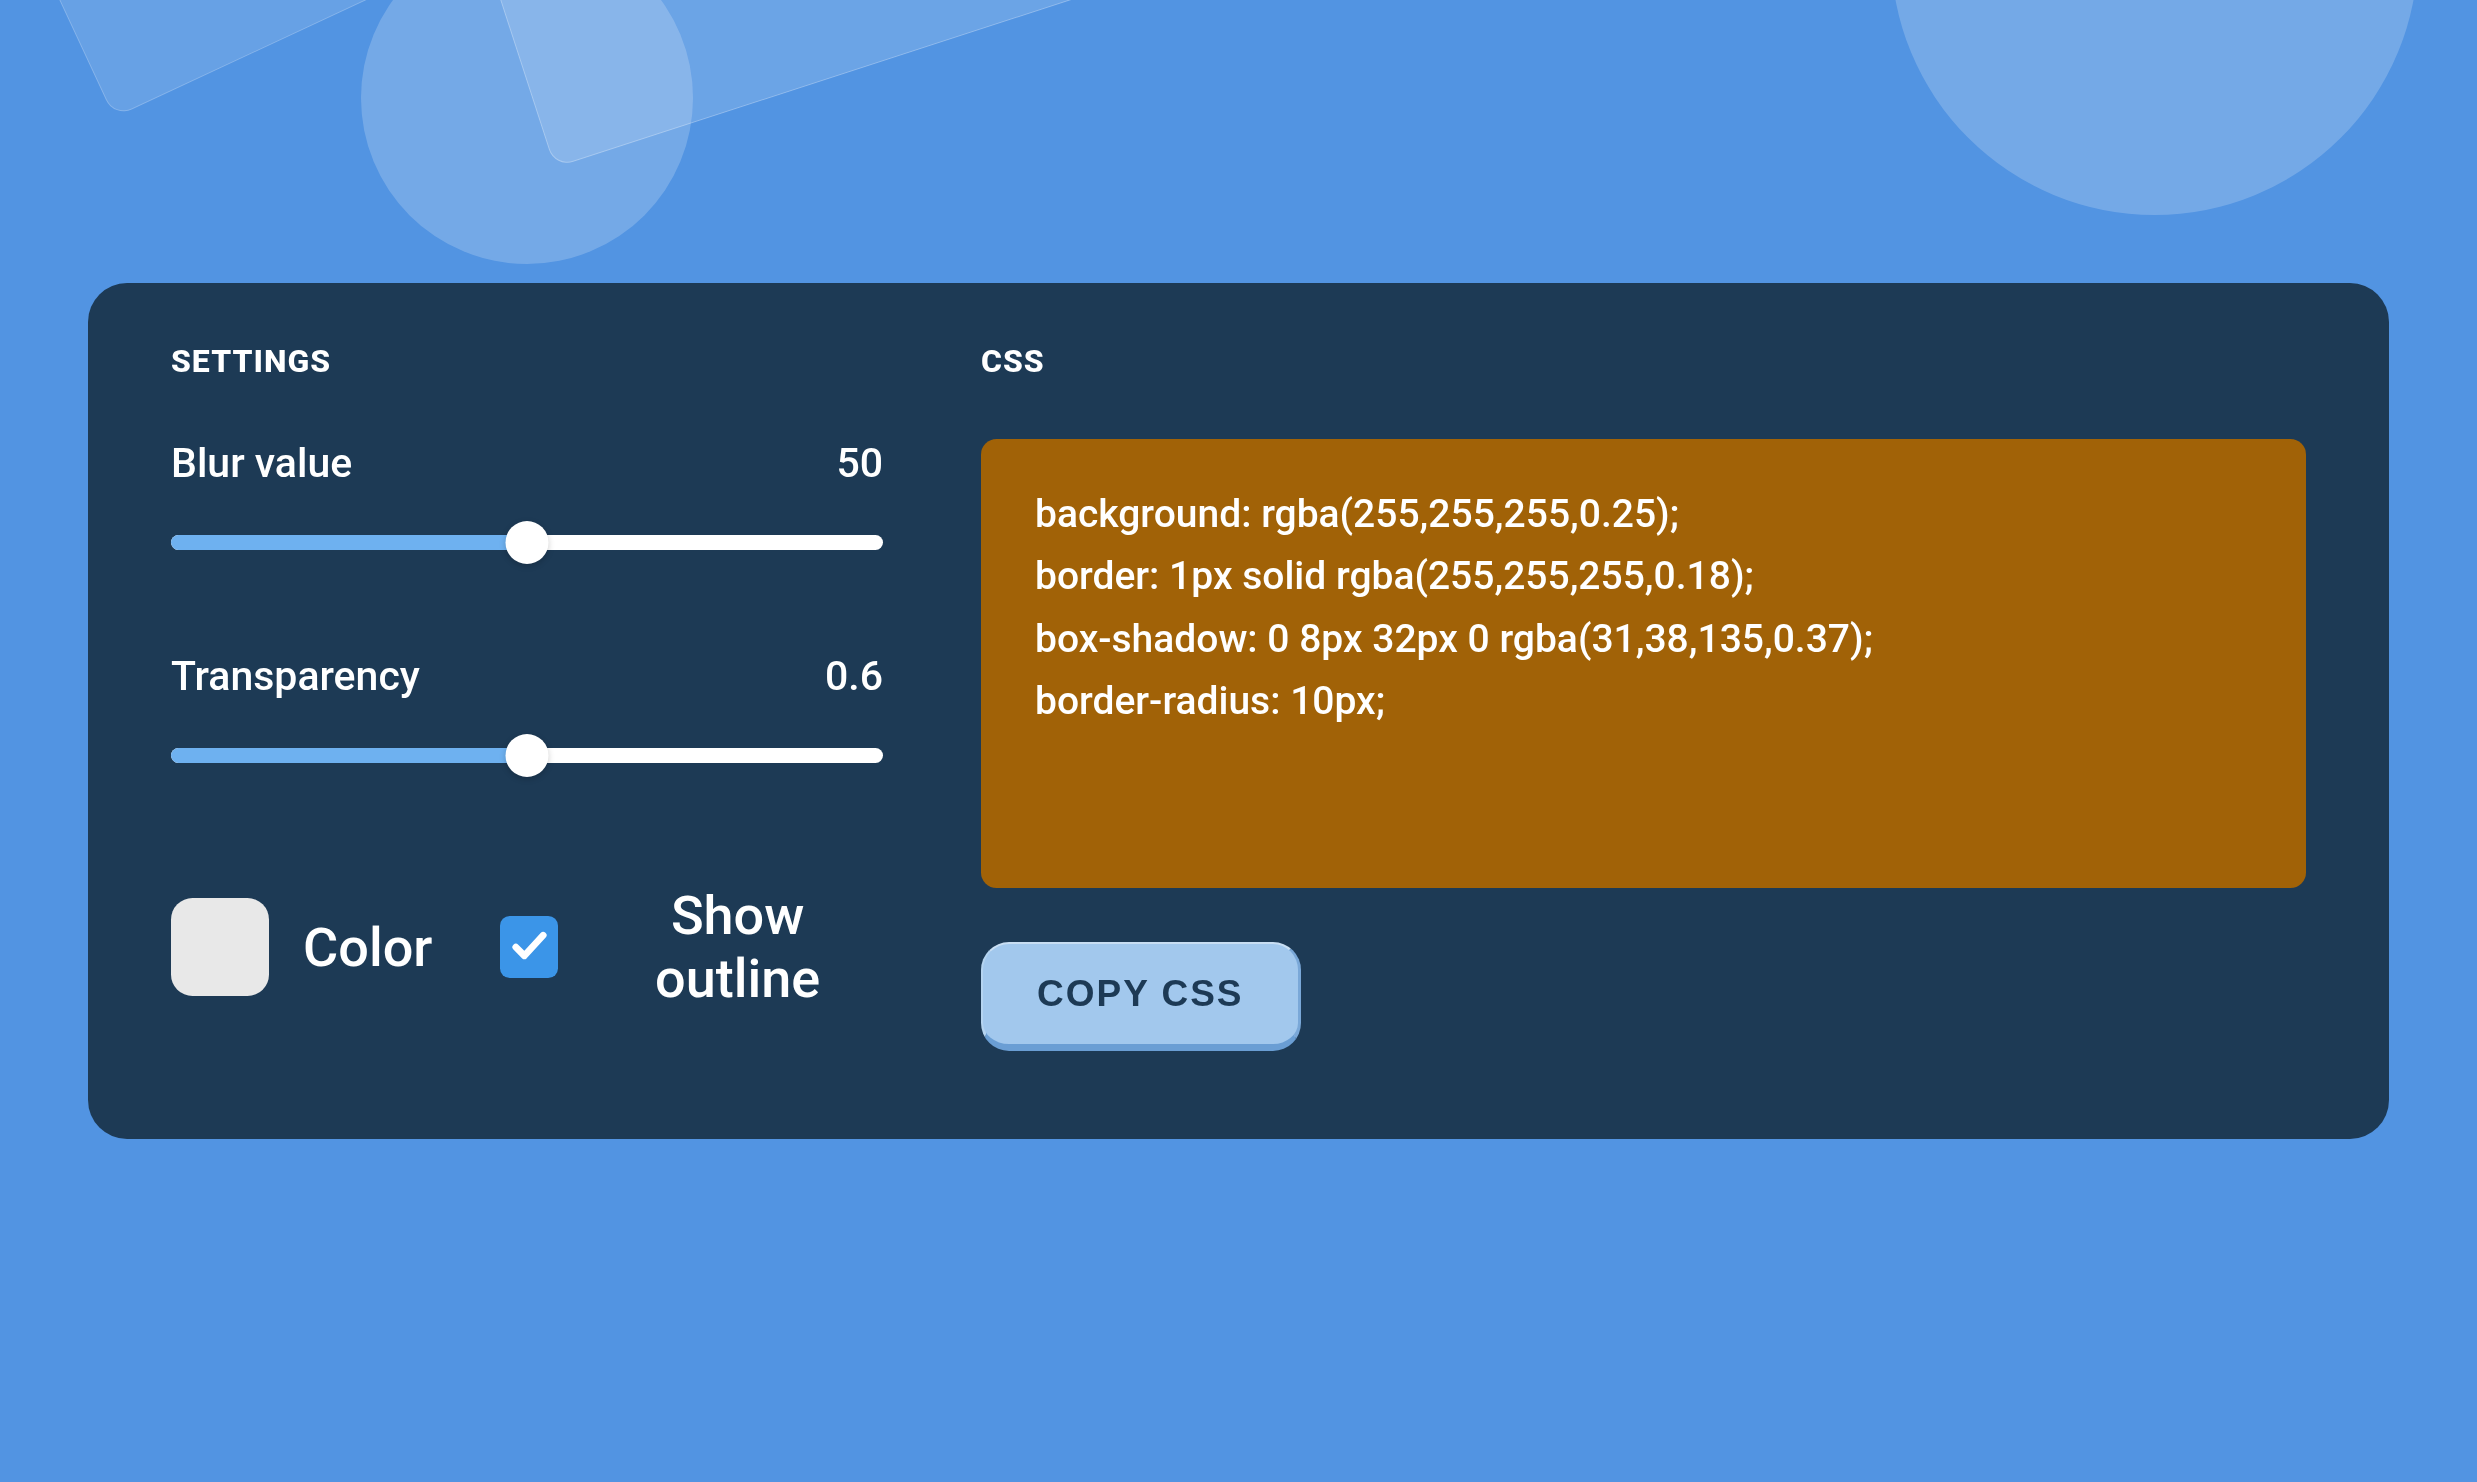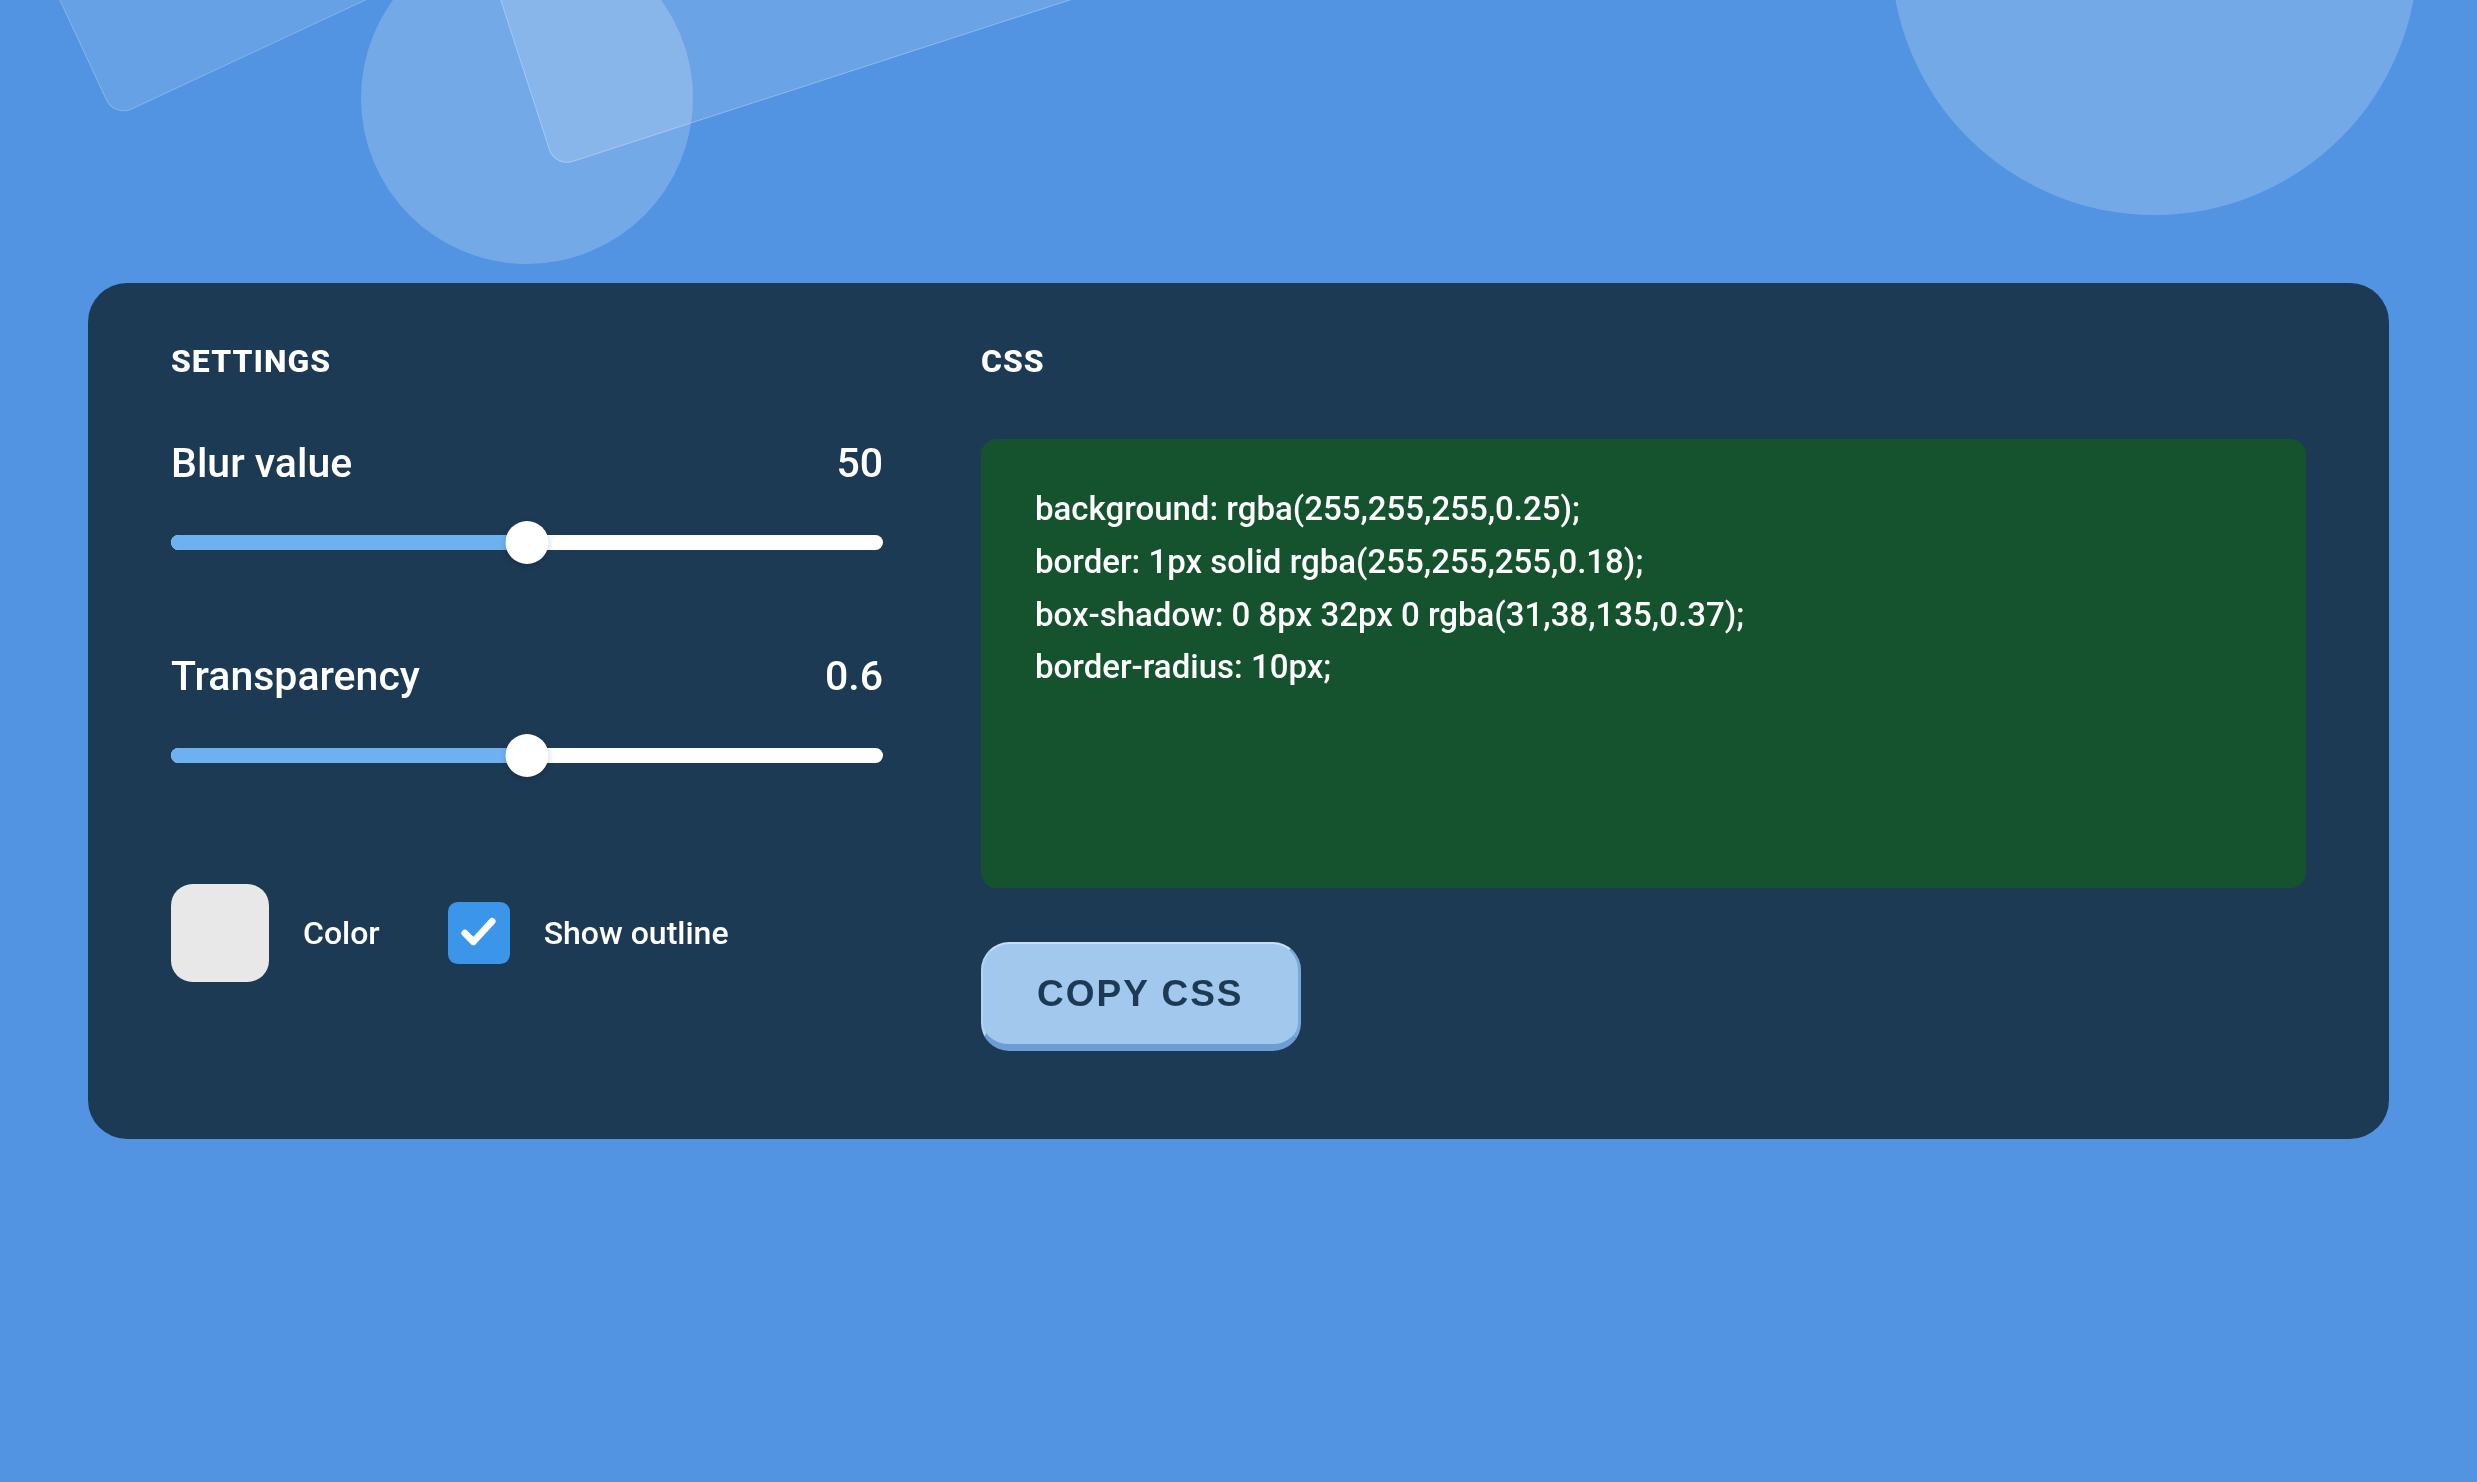--- a/index.html
+++ b/index.html
@@ -163,21 +163,21 @@
 
     .color-swatch {
       width: 98px;
       height: 98px;
       background: #e8e8e8;
       border-radius: 21.5px;
     }
 
     .control-label {
       color: #ffffff;
-      font-size: 32px;
+      font-size: 54px;
       font-weight: 500;
     }
 
     .checkbox-group {
       display: flex;
       align-items: center;
       gap: 34px;
       text-align: center;
     }
 
@@ -190,25 +190,25 @@
       align-items: center;
       justify-content: center;
     }
 
     .checkbox svg {
       width: 41px;
       height: 41px;
     }
 
     .code-box {
-      background: #14532d;
+      background: #a16207;
       border-radius: 15.6px;
       padding: 44px 54px;
       color: #ffffff;
-      font-size: 33px;
+      font-size: 39px;
       font-weight: 500;
       line-height: 1.6;
       min-height: 449px;
       white-space: pre-wrap;
       font-family: inherit;
     }
 
     .copy-btn {
       margin-top: 54px;
       background: #a2c8ed;

